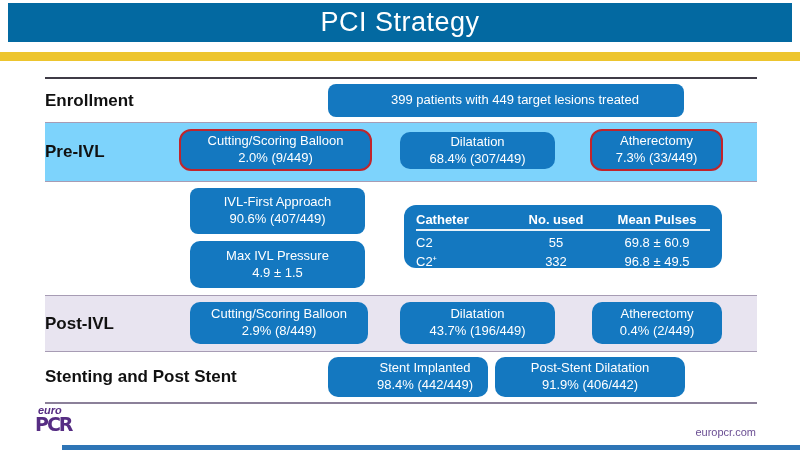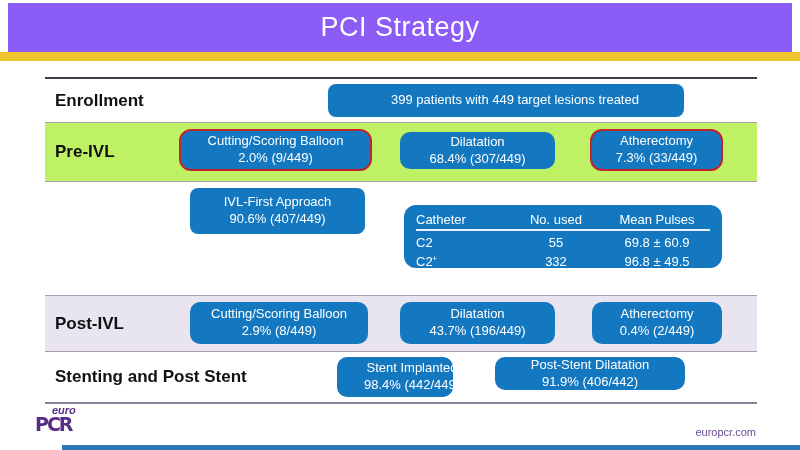--- a/index.html
+++ b/index.html
@@ -4,40 +4,40 @@
 <style>
   * { margin:0; padding:0; box-sizing:border-box; }
   html,body { background:#ffffff; }
   .slide {
     position:relative; width:800px; height:450px; background:#ffffff;
     font-family:"Liberation Sans", sans-serif; overflow:hidden;
   }
 
   
   .header {
-    position:absolute; left:8px; right:8px; top:3px; height:49px;
-    background:#8b5cf6; display:flex; align-items:center; justify-content:center;
+    position:absolute; left:8px; right:8px; top:3px; height:39px;
+    background:#0369a1; display:flex; align-items:center; justify-content:center;
   }
   .header h1 { color:#ffffff; font-size:27px; font-weight:400; letter-spacing:.5px; }
   .gold-strip { position:absolute; left:0; right:0; top:52px; height:9px; background:#edc52e; }
 
   
   .line-top { position:absolute; left:45px; right:43px; top:77px; height:2px; background:#3f3b46; }
   .line-bottom { position:absolute; left:45px; right:43px; top:402px; height:2px; background:#8b8099; }
 
   
   .row { position:absolute; left:45px; right:43px; }
   .row-enrollment { top:79px; height:43px; background:#ffffff; }
-  .row-preivl     { top:122px; height:60px; background:#bef264; border-top:1px solid #a79cb4; border-bottom:1px solid #a79cb4; }
+  .row-preivl     { top:122px; height:60px; background:#7dd3fc; border-top:1px solid #a79cb4; border-bottom:1px solid #a79cb4; }
   .row-ivl        { top:182px; height:113px; background:#ffffff; }
   .row-postivl    { top:295px; height:57px; background:#e8e4f0; border-top:1px solid #a79cb4; border-bottom:1px solid #a79cb4; }
   .row-stent      { top:352px; height:50px; background:#ffffff; }
 
   .row-label {
-    position:absolute; left:10px; top:0; bottom:0;
+    position:absolute; left:0; top:0; bottom:0;
     display:flex; align-items:center;
     font-weight:700; font-size:17px; color:#111111; white-space:nowrap;
   }
 
   
   .bluebox {
     position:absolute; background:#1478c0; color:#ffffff; border-radius:10px;
     display:flex; flex-direction:column; align-items:center; justify-content:center;
     text-align:center; font-size:13px; line-height:1.3; padding:2px 6px;
   }
@@ -56,37 +56,37 @@
   .ivl-b1 { left:145px; top:6px;  width:175px; height:46px;border-radius:8px; }
   .ivl-b2 { left:145px; top:59px; width:175px; height:47px; }
 
   
   .ivl-table {
     position:absolute; left:359px; top:23px; width:318px; height:63px;
     background:#1478c0; border-radius:12px; color:#ffffff;
     padding:7px 12px 6px 12px; font-size:13px;
   }
   .t-head, .t-row { display:grid; grid-template-columns:92px 96px 1fr; align-items:center; }
-  .t-head { font-weight:400; border-bottom:2px solid rgba(255,255,255,0.9); padding-bottom:2px; margin-bottom:2px; }
+  .t-head { font-weight:700; border-bottom:2px solid rgba(255,255,255,0.9); padding-bottom:2px; margin-bottom:2px; }
   .t-row { padding-top:2px; }
   .t-cell-0 { text-align:left; }
   .t-cell-1, .t-cell-2 { text-align:center; }
 
   
   .post-b1 { left:145px; top:6px; width:178px; height:42px; }
   .post-b2 { left:355px; top:6px; width:155px; height:42px; }
   .post-b3 { left:547px; top:6px; width:130px; height:42px; }
 
   
-  .st-b1 { left:292px; top:5px; width:116px; height:40px;padding-left:40px; }
-  .st-b2 { left:450px; top:5px; width:190px; height:33px; }
+  .st-b1 { left:283px; top:5px; width:160px; height:40px;padding-left:40px; }
+  .st-b2 { left:450px; top:5px; width:190px; height:40px; }
 
   
   .logo { position:absolute; left:35px; top:404px; color:#562d83; }
-  .logo-euro { font-style:italic; font-size:11px; font-weight:700; margin-left:17px; }
+  .logo-euro { font-style:italic; font-size:11px; font-weight:700; margin-left:3px; }
   .logo-pcr  { font-weight:800; font-size:19px; letter-spacing:-2px; line-height:0.9;
                font-family:"DejaVu Sans","Liberation Sans",sans-serif; }
   .website { position:absolute; right:44px; top:426px; font-size:11px; color:#6a4e93; text-decoration:none; }
   .footer-bar { position:absolute; left:62px; right:0; bottom:0; height:5px; background:#2e75b6; }
 </style>
 </head>
 <body>
 
 <div class="slide">
 
@@ -117,20 +117,24 @@
     <div class="bluebox highlight pre-b3">
       <span class="bx-title">Atherectomy</span>
       <span class="bx-value">7.3% (33/449)</span>
     </div>
   </div>
 
   <div class="row row-ivl">
     <div class="bluebox ivl-b1">
       <span class="bx-title">IVL-First Approach</span>
       <span class="bx-value">90.6% (407/449)</span>
+    </div>
+    <div class="bluebox ivl-b2">
+      <span class="bx-title">Max IVL Pressure</span>
+      <span class="bx-value">4.9 ± 1.5</span>
     </div>
     <div class="ivl-table">
       <div class="t-head">
         <span class="t-cell-0">Catheter</span>
         <span class="t-cell-1">No. used</span>
         <span class="t-cell-2">Mean Pulses</span>
       </div>
       <div class="t-row">
         <span class="t-cell-0">C2</span>
         <span class="t-cell-1">55</span>

